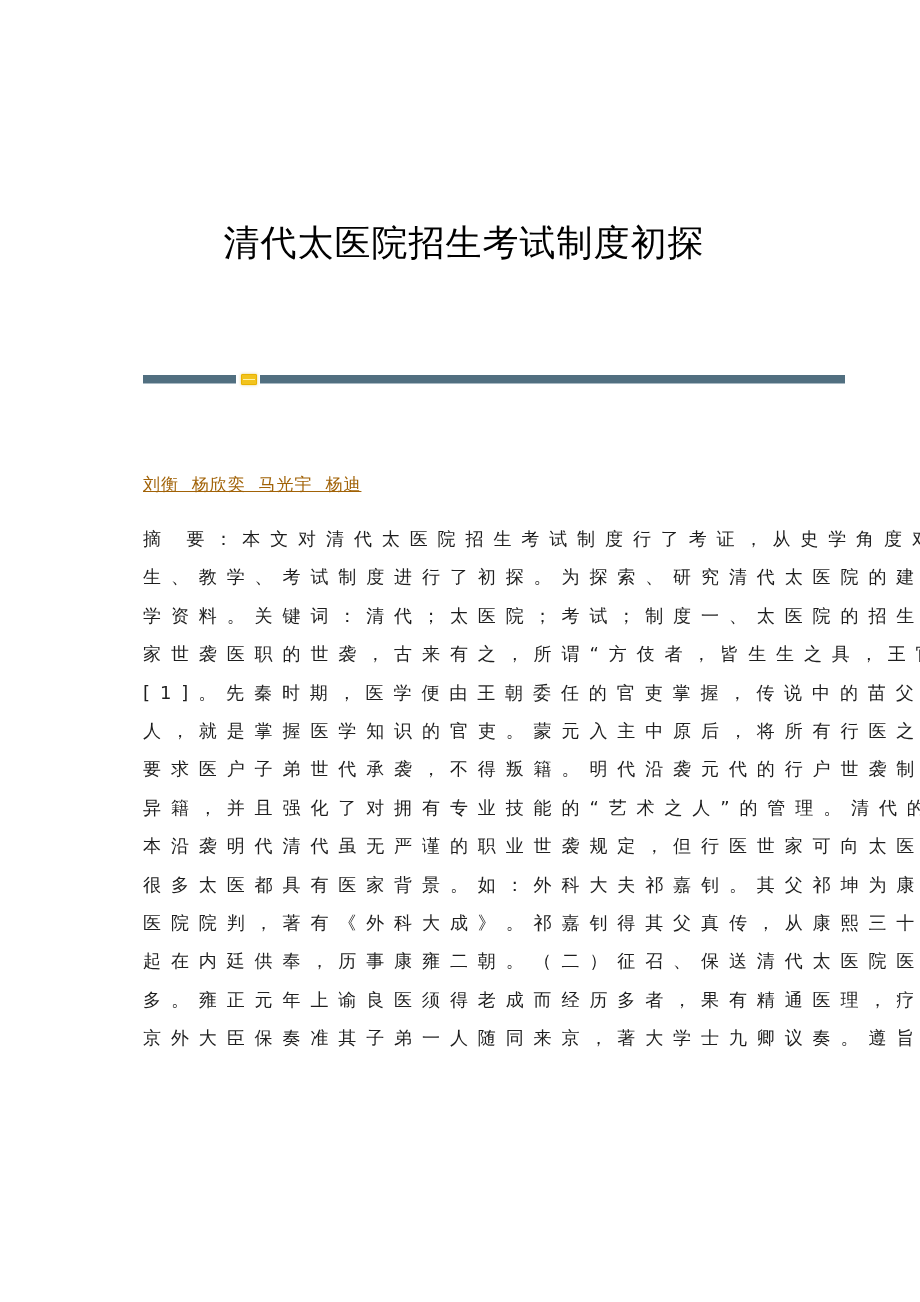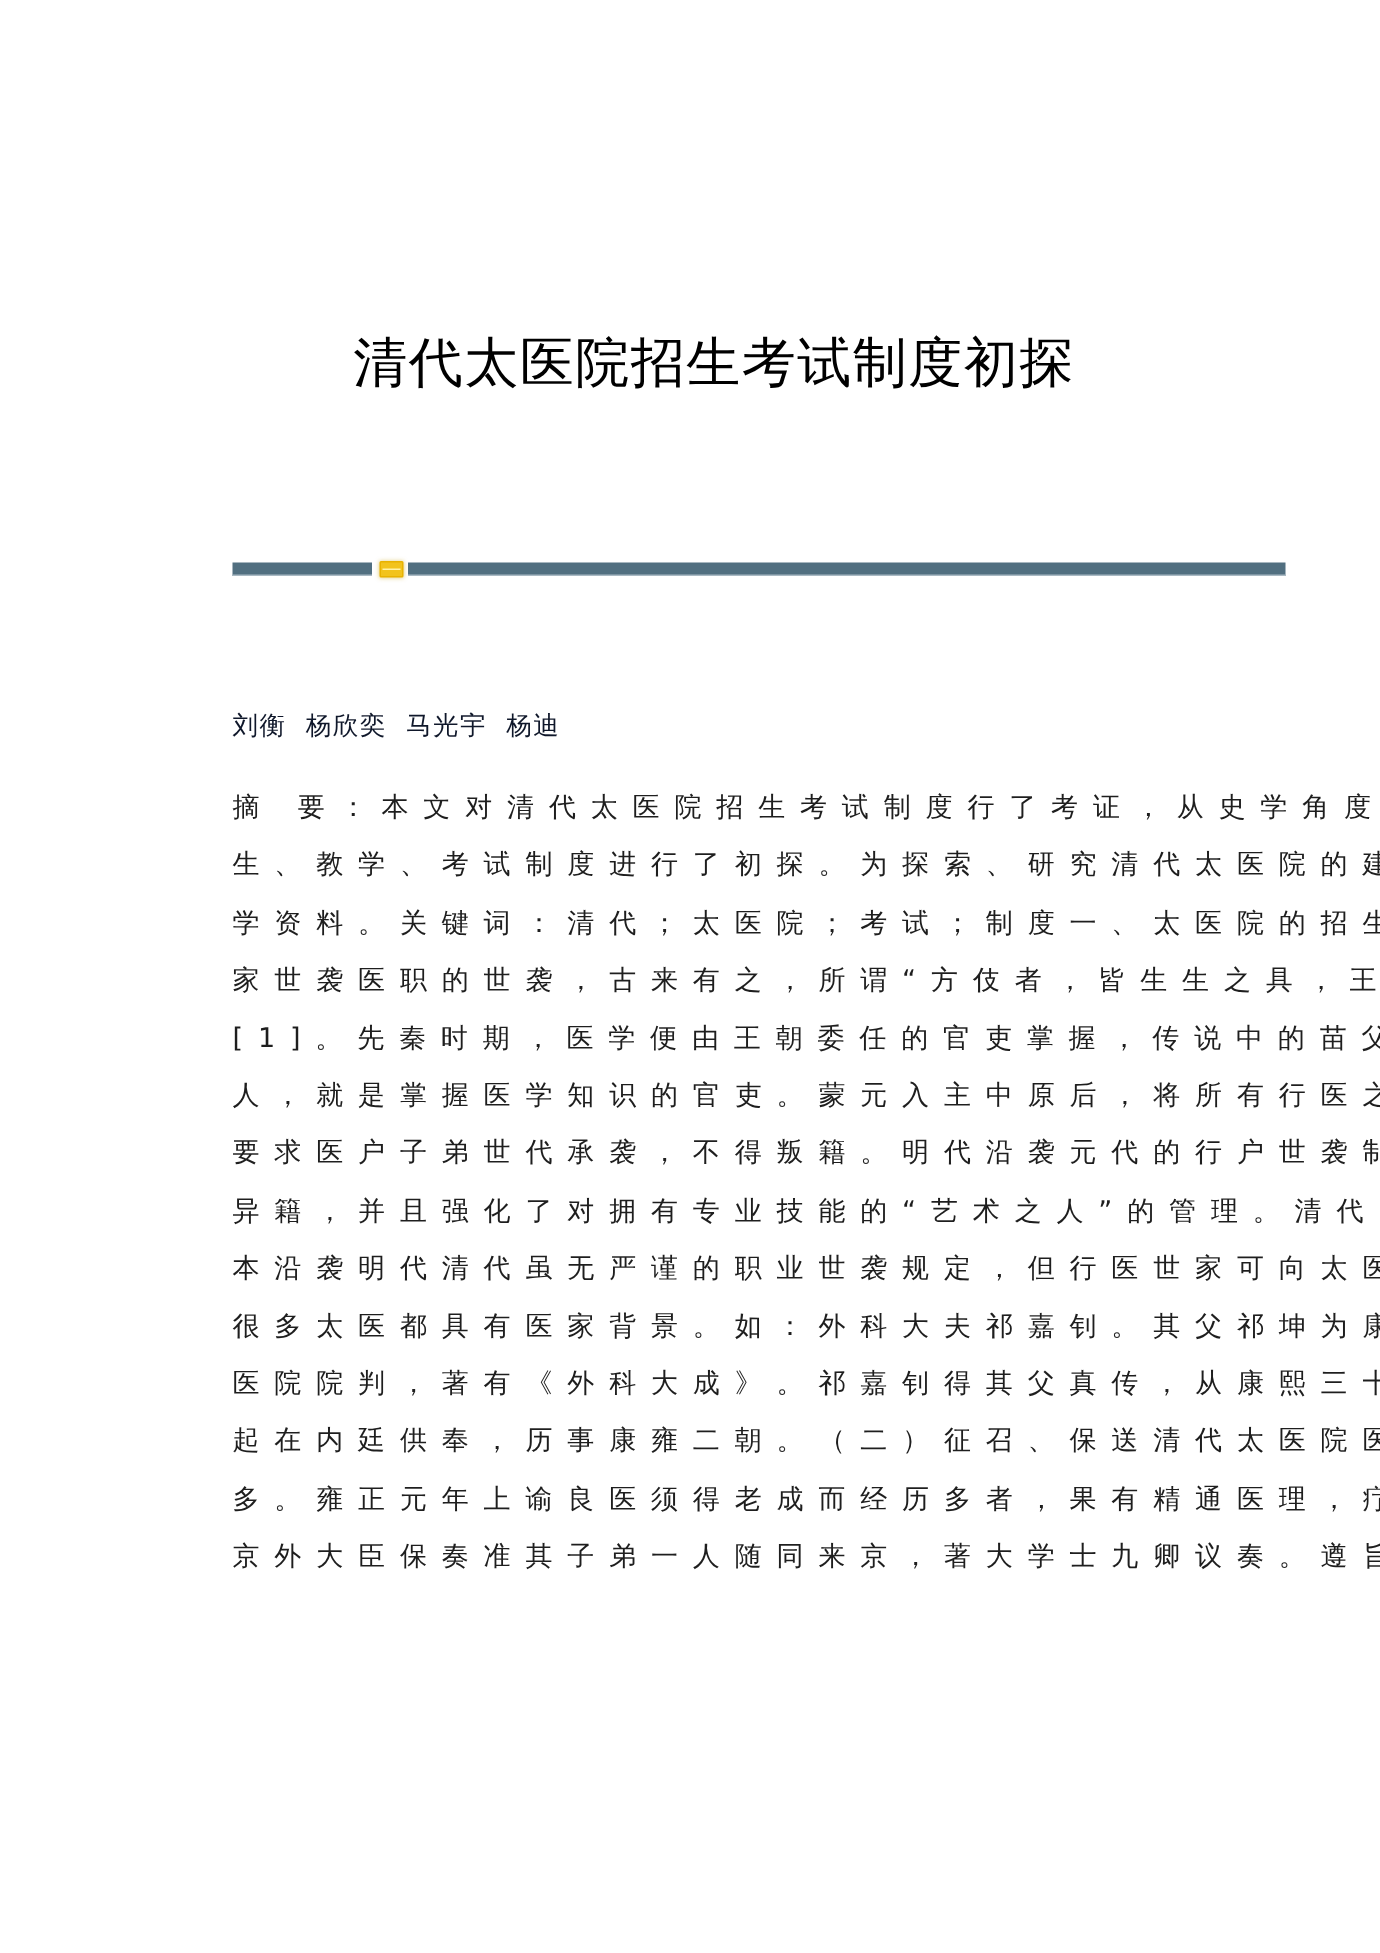--- a/index.html
+++ b/index.html
@@ -10,21 +10,21 @@
     body {
       width: 920px;
       height: 1302px;
       position: relative;
       overflow: hidden;
       font-family: "DejaVu Sans", "Liberation Sans", sans-serif;
       color: #1a1a1a;
     }
     .page {
       position: absolute;
-      left: 16px; top: 0;
+      left: 4px; top: 0;
       width: 740px;
       height: 1302px;
       background: #ffffff;
     }
     .title {
       position: absolute;
       left: 0;
       top: 218px;
       width: 920px;
       text-align: center;
@@ -78,23 +78,24 @@
       height: 8px;
       background: #516f80;
       border-bottom: 1px solid #a9b9c3;
     }
     .authors {
       position: absolute;
       left: 139px;
       top: 472px;
       font-size: 17px;
       line-height: 24px;
-      color: #0f172a;
+      color: #a16207;
       white-space: pre;
       letter-spacing: 1px;
+      text-decoration: underline;
     }
     .body-text {
       position: absolute;
       left: 139px;
       top: 526px;
       width: 660px;
       margin: 0;
     }
     .body-line {
       display: block;

